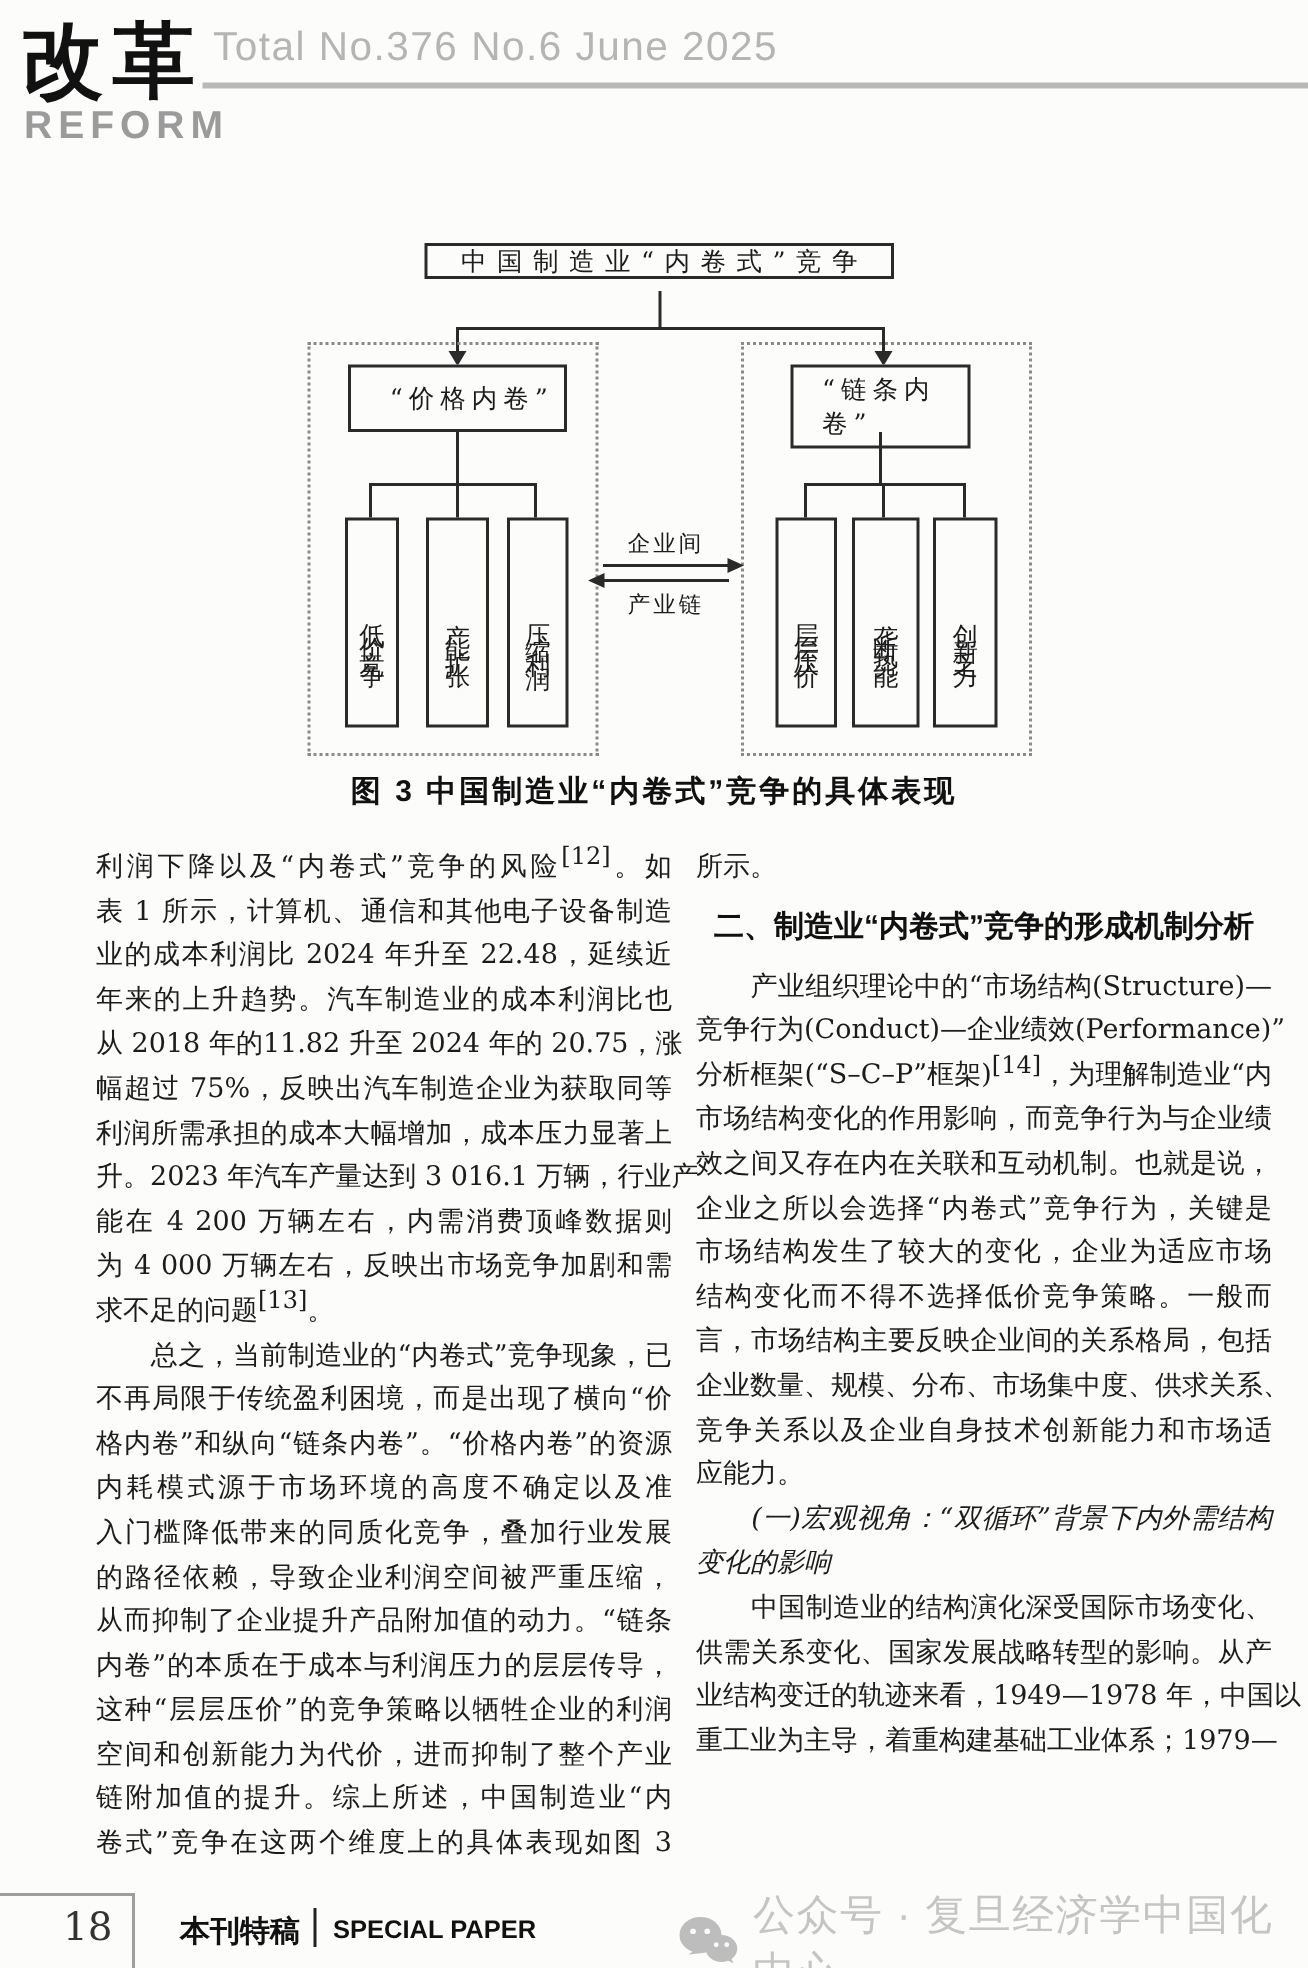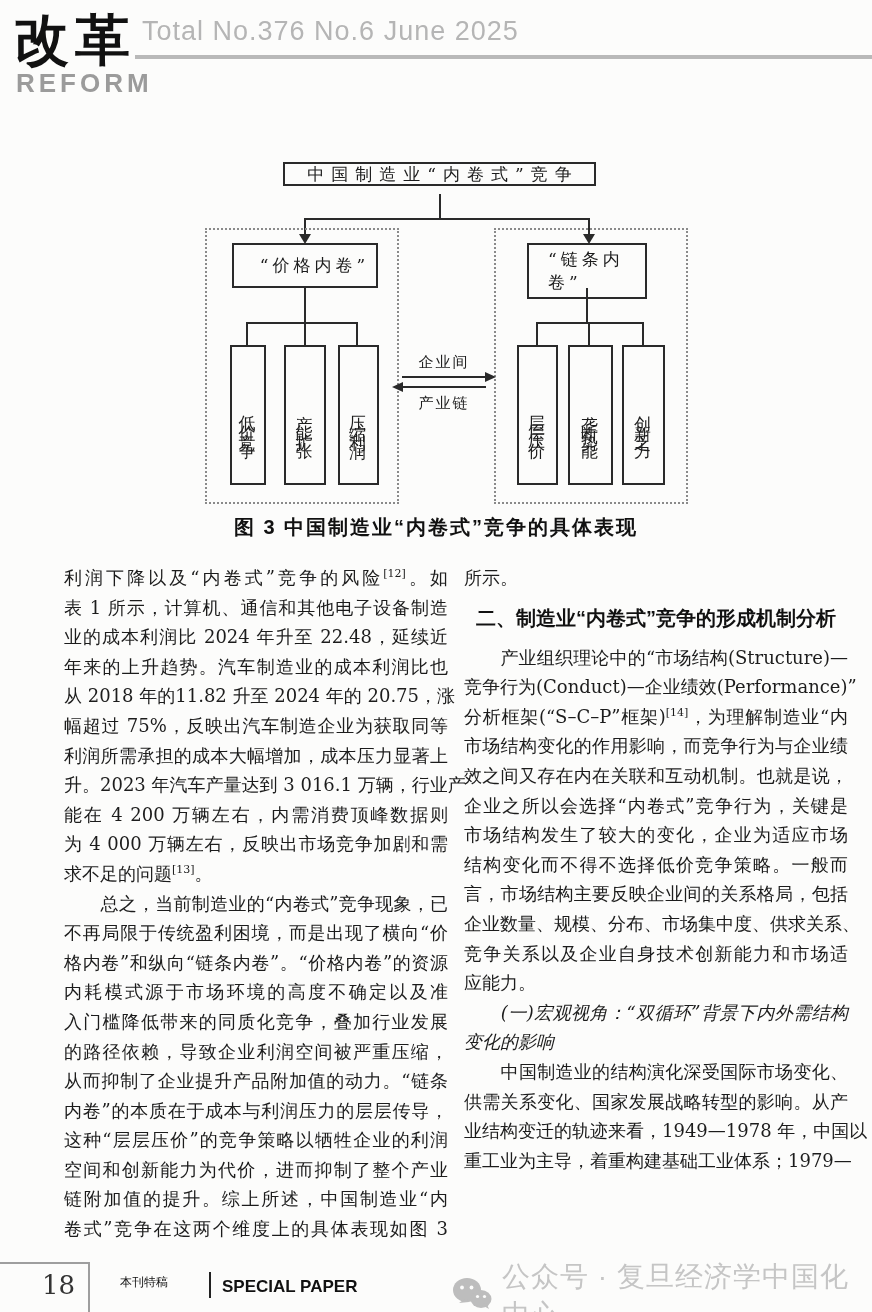--- a/index.html
+++ b/index.html
@@ -25,28 +25,28 @@
           writing-mode:vertical-rl; text-orientation:upright; letter-spacing:9px; font-size:17px; padding-top:9px; }
   .alabel { position:absolute; width:84px; text-align:center; font-size:15px; letter-spacing:2px; }
   .fig-caption { position:absolute; left:0; right:0; top:514px; text-align:center; font-size:20px; font-weight:bold; letter-spacing:2px; font-family:"Liberation Sans", sans-serif; color:#111; }
 
   
   .col { position:absolute; top:563px; width:384px; }
   .col-left { left:64px; } .col-right { left:464px; }
   .tline { height:29.6px; line-height:29.6px; font-size:18px; text-align:justify; text-align-last:justify; white-space:nowrap; color:#1c1c1c; }
   .tline.flush { text-align-last:left; }
   .tline.kai { font-style:italic; }
-  .tline sup { font-size:11px; line-height:0; vertical-align:super; }
+  .tline sup { font-size:16px; line-height:0; vertical-align:super; }
   .sec-heading { height:30px; line-height:30px; margin:10px 0; text-align:center; font-size:20px; font-weight:bold; font-family:"Liberation Sans", sans-serif; color:#111; }
 
   
   .bracket-h { position:absolute; left:0; top:1262px; width:88px; height:2px; background:#9e9e9e; }
   .bracket-v { position:absolute; left:88px; top:1262px; width:2px; height:50px; background:#9e9e9e; }
   .page-num { position:absolute; left:42px; top:1270px; font-size:26px; color:#333; }
-  .sec-cn { position:absolute; left:120px; top:1274px; font-size:12px; font-weight:normal; font-family:"Liberation Sans", sans-serif; color:#111; }
+  .sec-cn { position:absolute; left:120px; top:1274px; font-size:20px; font-weight:bold; font-family:"Liberation Sans", sans-serif; color:#111; }
   .sec-divider { position:absolute; left:209px; top:1272px; width:2px; height:26px; background:#222; }
   .sec-en { position:absolute; left:222px; top:1277px; font-size:17px; font-weight:bold; font-family:"Liberation Sans", sans-serif; color:#111; letter-spacing:0px; }
   .watermark { position:absolute; left:452px; top:1258px; display:flex; align-items:center; gap:10px; }
   .watermark-text { font-size:28px; color:#c5c5c5; font-family:"Liberation Sans", sans-serif; letter-spacing:1px; }
 </style>
 </head>
 <body>
 
 <div class="page">
 

